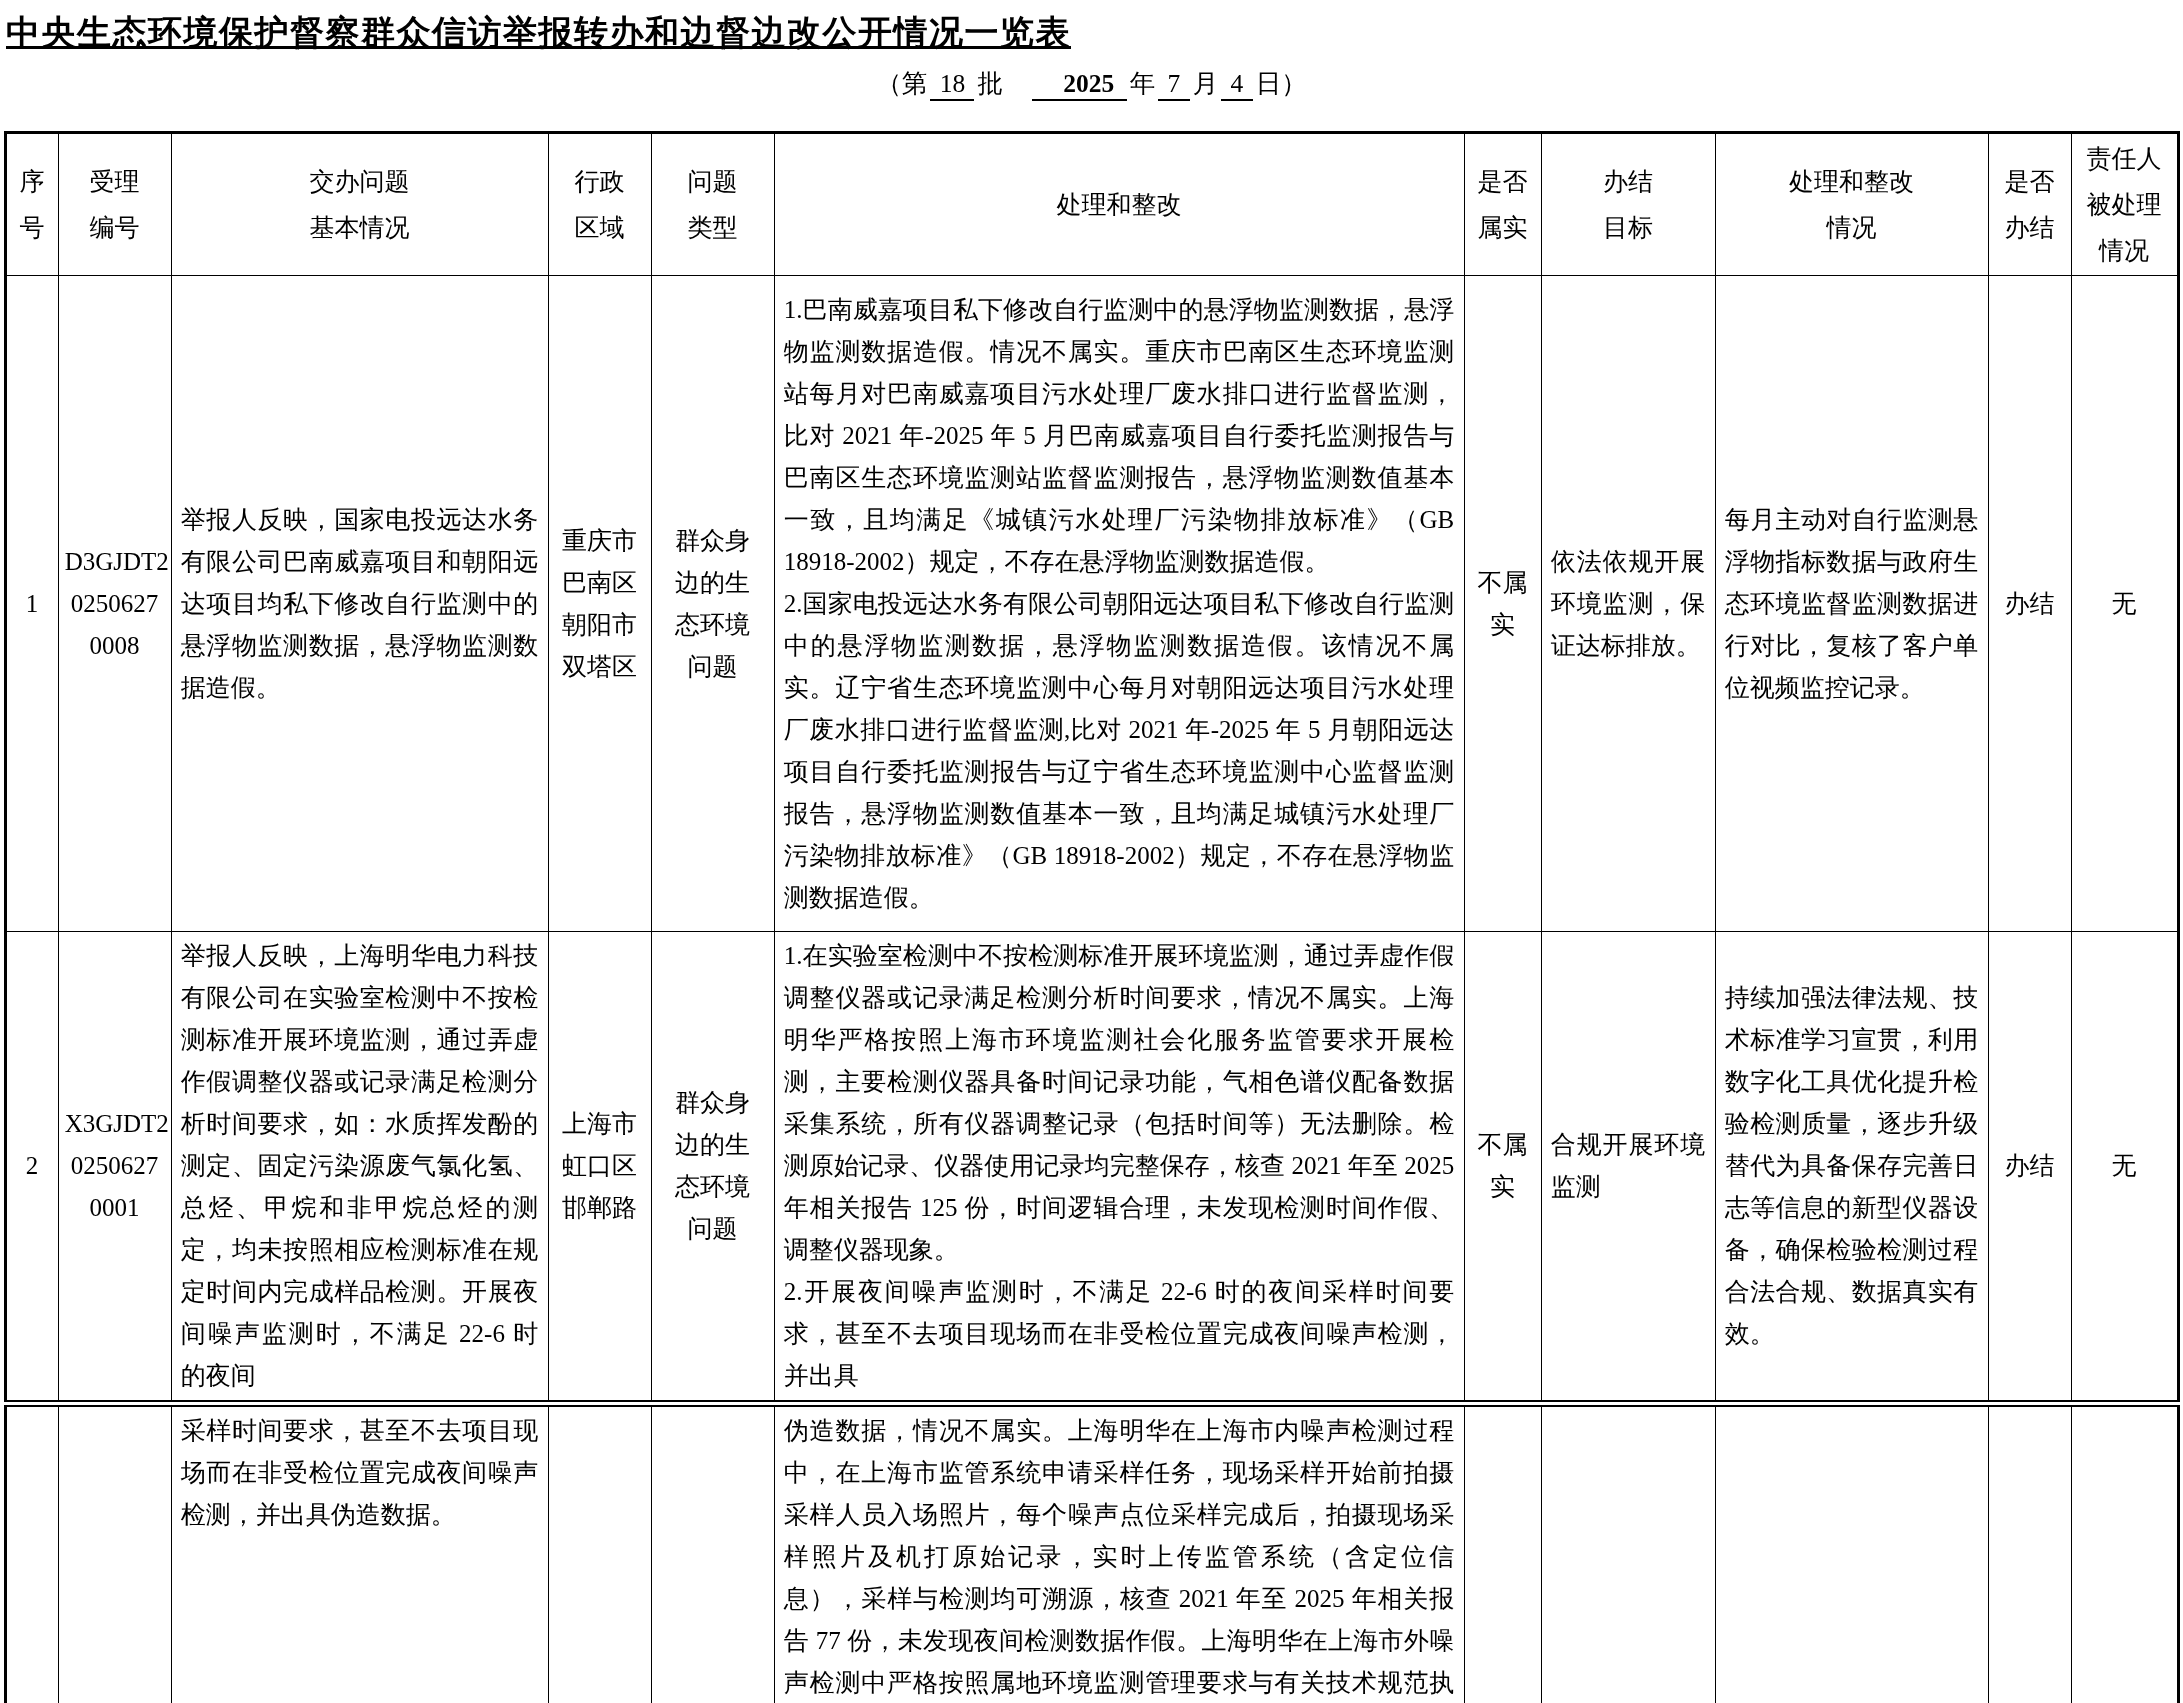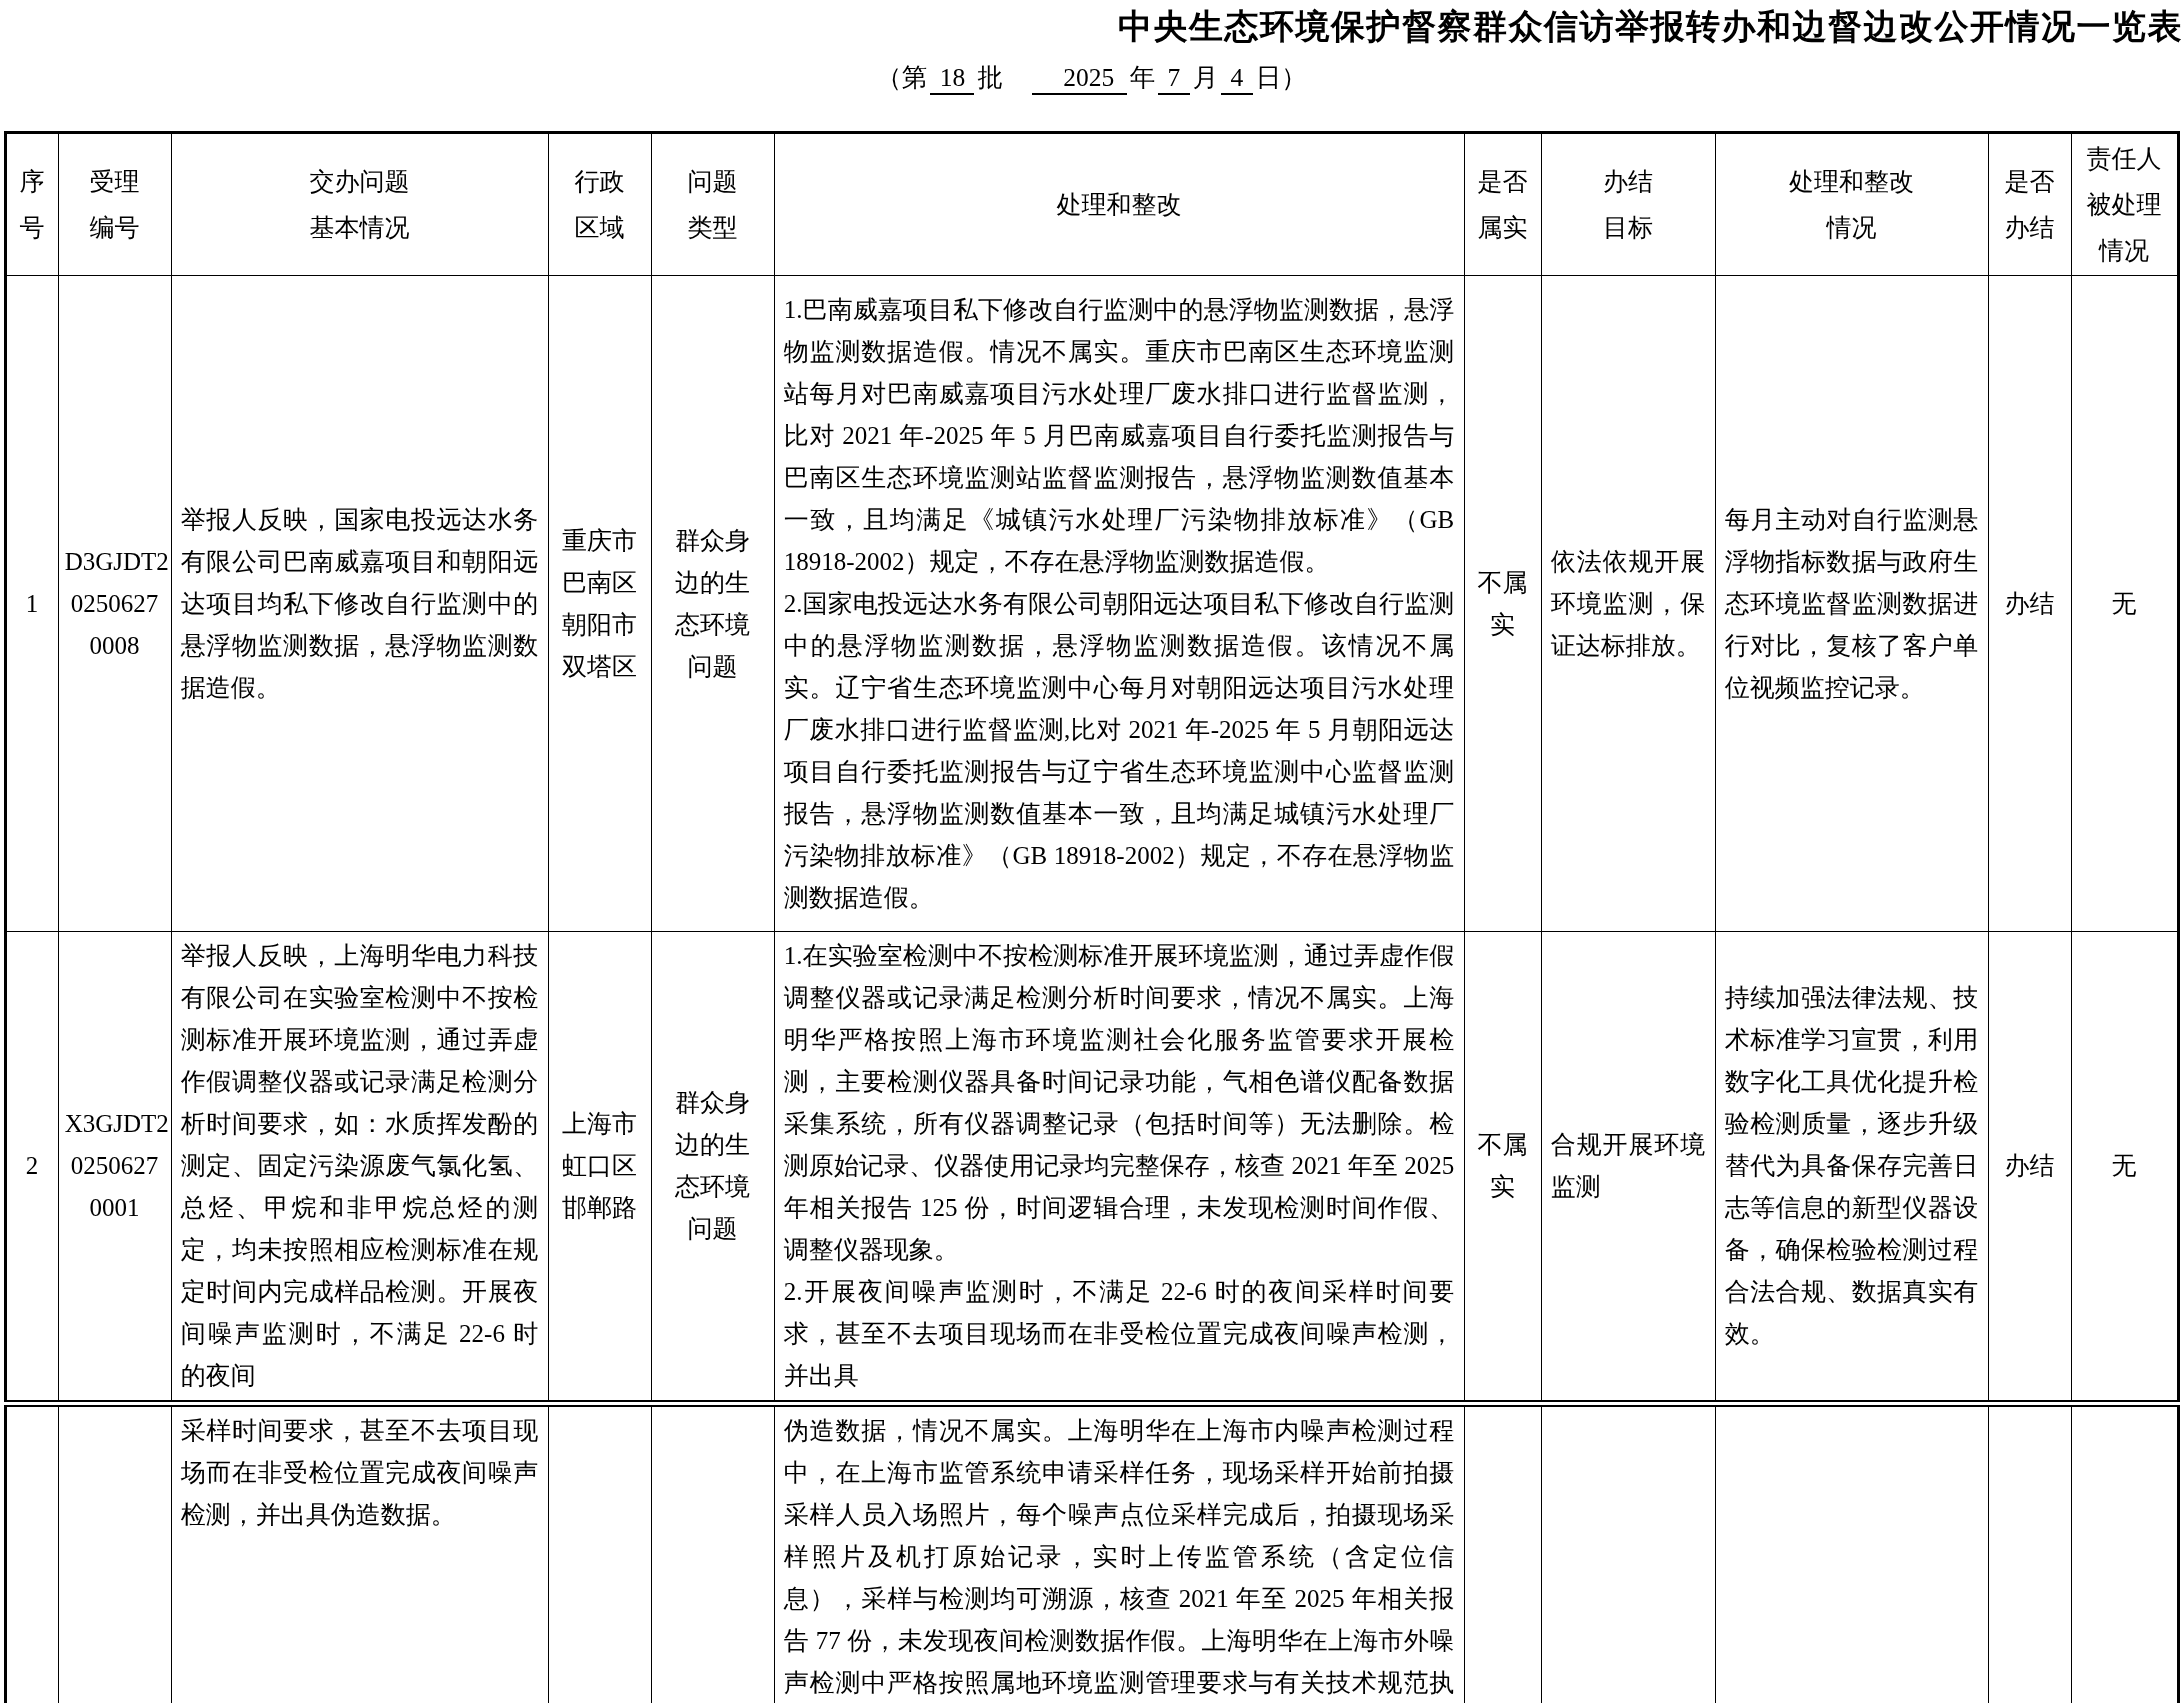--- a/index.html
+++ b/index.html
@@ -3,28 +3,28 @@
 <meta charset="utf-8">
 <style>
   html,body{margin:0;padding:0;background:#ffffff;}
   body{
     width:2183px;height:1703px;overflow:hidden;
     font-family:"Liberation Serif","DejaVu Serif",serif;
     color:#000;
   }
   .titlebar{height:131px;box-sizing:border-box;padding-top:6.2px;}
   .doc-title{
-    margin:0;text-align:right;
+    margin:6px;text-align:left;
     font-family:"Liberation Sans","DejaVu Sans",sans-serif;
-    font-weight:700;font-size:34px;line-height:40px;letter-spacing:1.5px;
+    font-weight:700;font-size:34px;line-height:40px;letter-spacing:1.5px;text-decoration:underline;
   }
   .subtitle{margin-top:15.4px;text-align:center;font-size:25.5px;line-height:31px;}
   .subtitle span{display:inline-block;}
   .blank{border-bottom:2.3px solid #000;padding:0 9.3px;text-align:center;}
-  .blank.long{padding:0 12.4px 0 31px;margin-left:26px;}
+  .blank.long{padding:0 12.4px 0 31px;margin-left:26px;font-weight:bold;}
   .seg{padding:0 3.1px;}
   table.main{
     border-collapse:collapse;table-layout:fixed;
     width:2172px;margin:0 auto;
     border:3.1px solid #000;
   }
   td{
     border:1.5px solid #000;
     font-size:25px;line-height:42px;
     text-align:center;vertical-align:middle;

